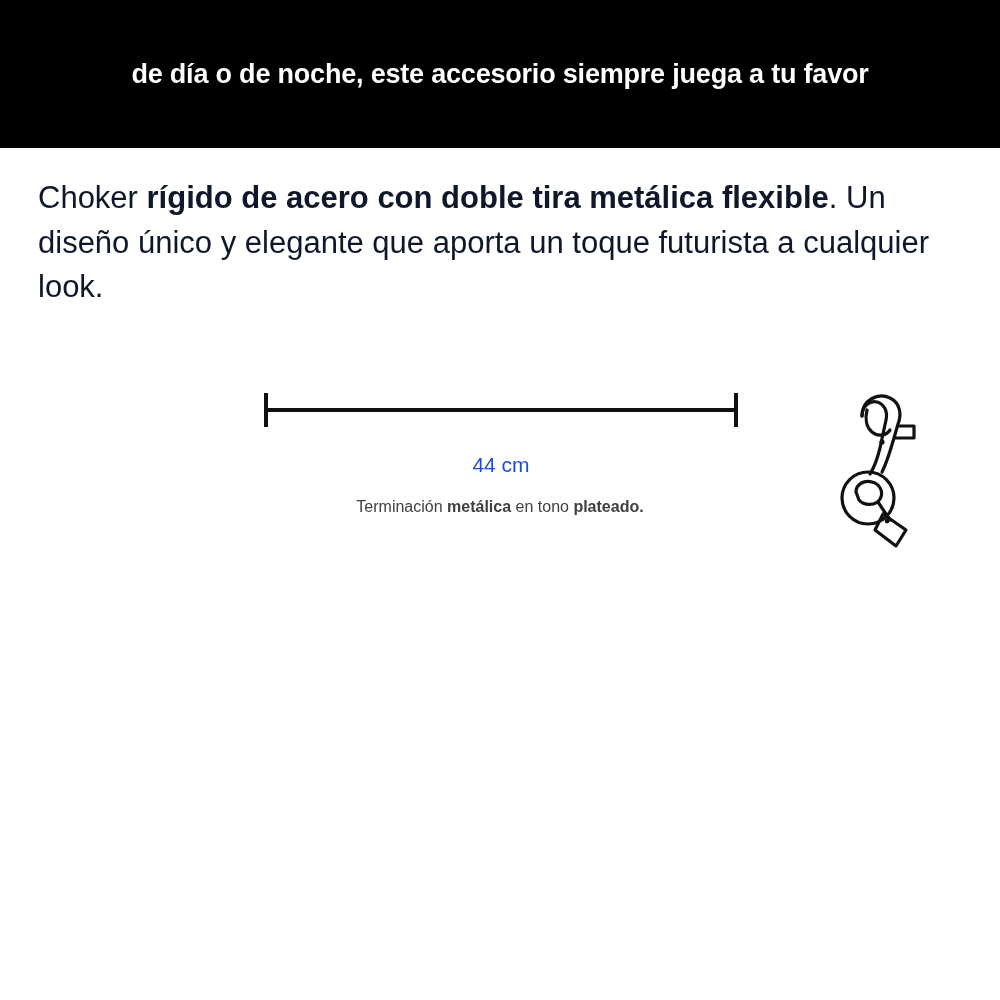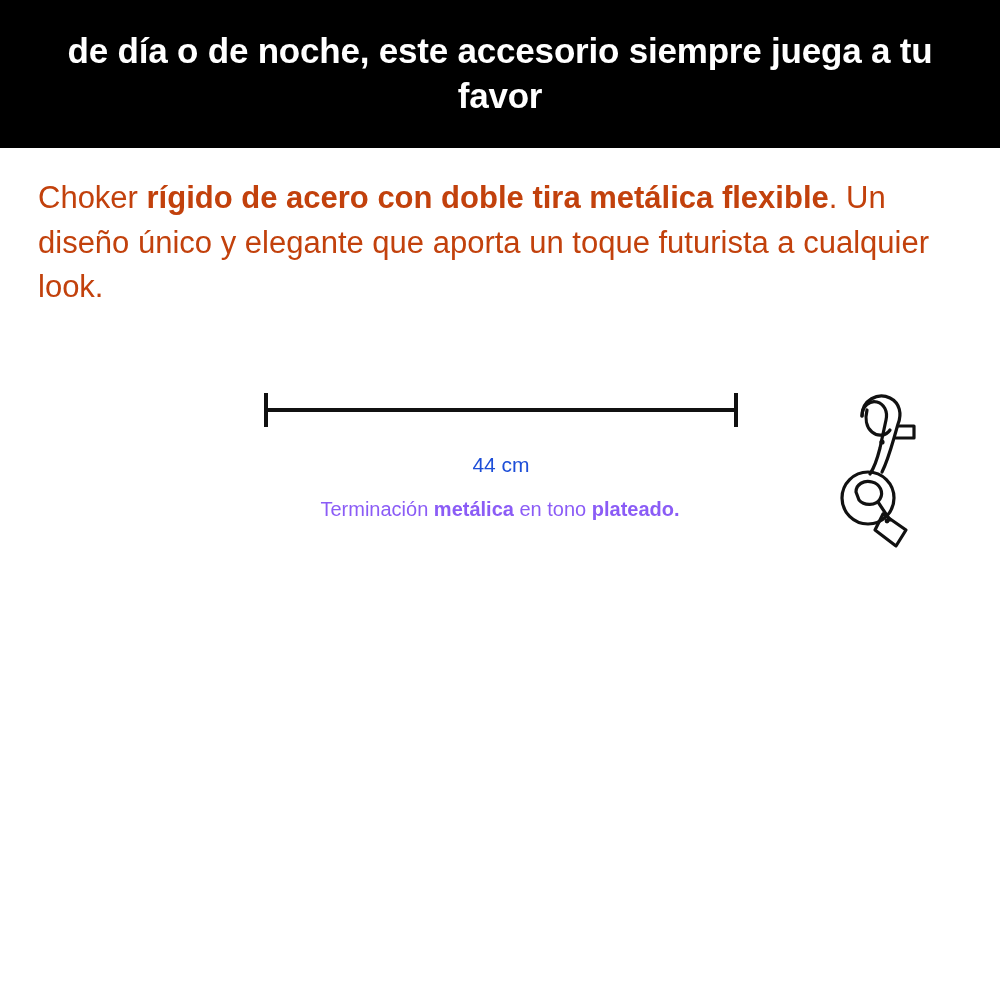--- a/index.html
+++ b/index.html
@@ -27,33 +27,33 @@
     color: #ffffff;
     height: 148px;
     display: flex;
     align-items: center;
     justify-content: center;
     text-align: center;
     padding: 0 30px;
     box-sizing: border-box;
   }
   .banner-title {
-    font-size: 35px;
+    font-size: 27px;
     font-weight: bold;
     line-height: 1.28;
     letter-spacing: -0.2px;
     max-width: 930px;
   }
 
   
   .description {
     padding: 28px 38px 0 38px;
     font-size: 31px;
     line-height: 1.44;
-    color: #c2410c;
+    color: #0f172a;
     max-width: 950px;
   }
   .description b {
     font-weight: bold;
   }
 
   
   .measure-block {
     position: absolute;
     left: 0;
@@ -95,23 +95,23 @@
     font-size: 21px;
     color: #1d4ed8;
   }
 
   .measure-notes {
     position: absolute;
     left: 100px;
     top: 117px;
     width: 800px;
     text-align: center;
-    font-size: 20px;
+    font-size: 16px;
     line-height: 1.44;
-    color: #8b5cf6;
+    color: #404040;
   }
   .measure-notes b { font-weight: bold; }
 
   
   .clasp {
     position: absolute;
     left: 820px;
     top: 380px;
     width: 110px;
     height: 190px;

